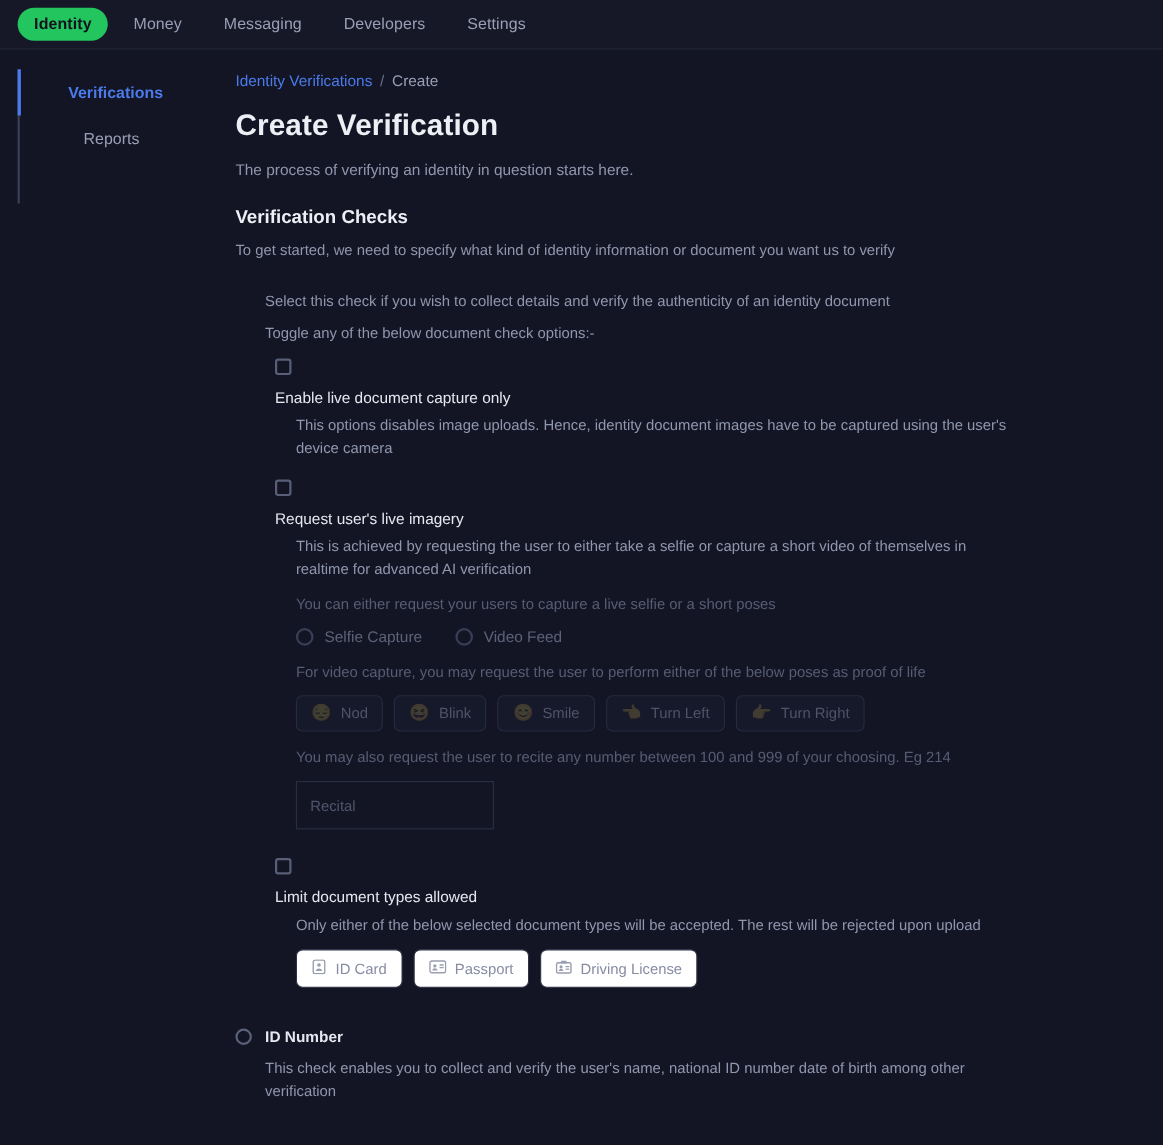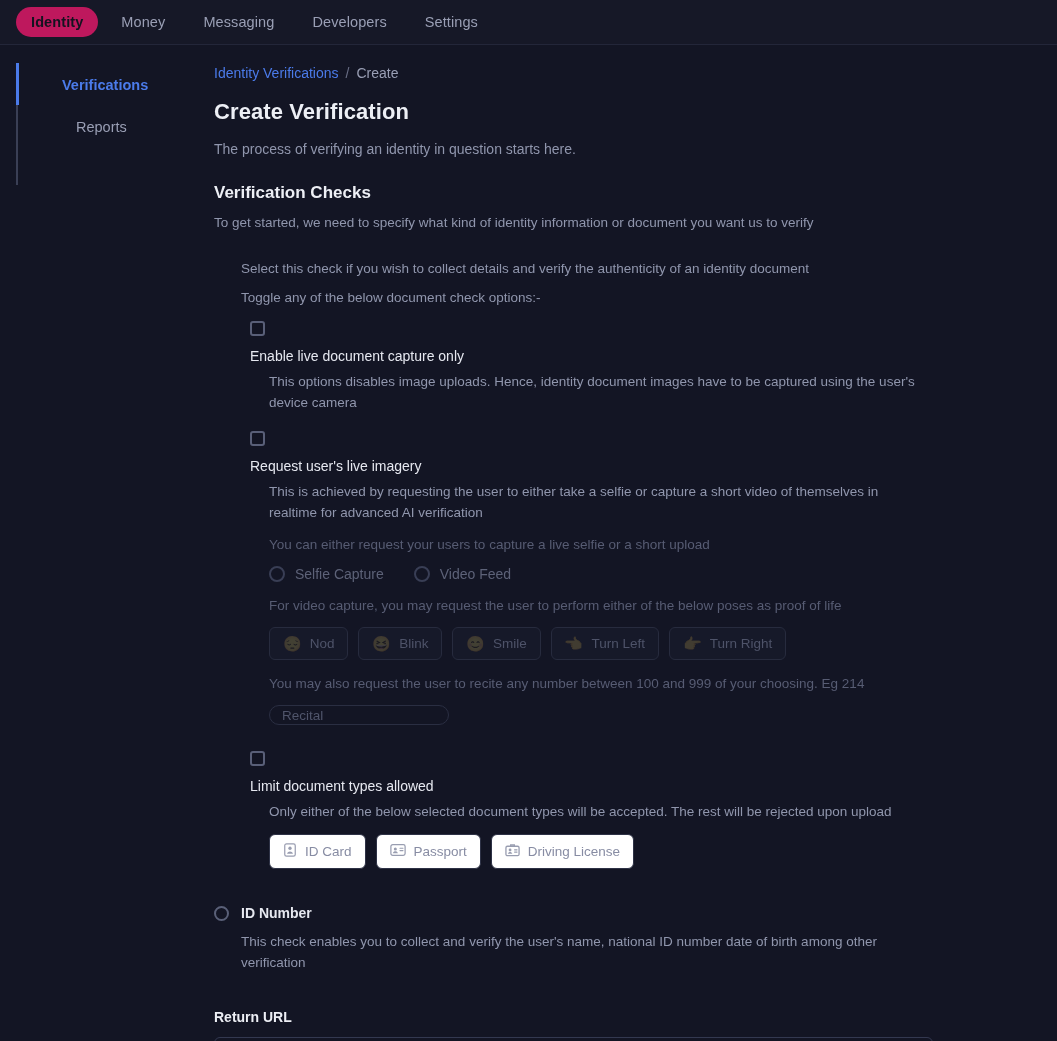--- a/index.html
+++ b/index.html
@@ -25,21 +25,21 @@
   .nav-item {
     font-size: 14.5px;
     color: #9a9fb5;
     padding: 7px 15px;
     border-radius: 999px;
     letter-spacing: 0.1px;
     white-space: nowrap;
     cursor: pointer;
   }
   .nav-item.active {
-    background: #be185d;
+    background: #22c55e;
     color: #12131f;
     font-weight: bold;
   }
 
   
   .shell { display: flex; height: 996px; }
 
   .sidebar {
     width: 212px;
     flex: 0 0 212px;
@@ -85,21 +85,21 @@
     gap: 7px;
     margin-bottom: 18px;
     text-align: right;
   }
   .crumb-link { color: #4b7bea; cursor: pointer; }
   .crumb-sep { color: #6a6f86; }
   .crumb-current { color: #9a9fb5; }
 
   
   h1.page-title {
-    font-size: 22px;
+    font-size: 27px;
     color: #edeff5;
     font-weight: bold;
     letter-spacing: 0.1px;
     margin-bottom: 16px;
   }
   .subtitle {
     font-size: 14px;
     color: #9096ad;
     margin-bottom: 26px;
   }
@@ -232,23 +232,23 @@
   }
   .chip.doc {
     color: #878ca3;
     border-color: #2e3246;
     background: #ffffff;
   }
   .chip.doc svg { opacity: 0.85; }
 
   .recital-input {
     width: 180px;
-    height: 20px;
+    height: 44px;
     border: 1px solid #2a2e42;
-    border-radius: 10px;
+    border-radius: 0;
     background: transparent;
     color: #9096ad;
     font-size: 13.5px;
     font-family: "Liberation Sans", sans-serif;
     padding: 0 12px;
     margin-bottom: 4px;
   }
   .recital-input::placeholder { color: #50556b; }
 
   
@@ -322,21 +322,21 @@
       </div>
       <div class="desc indent2" style="margin-top:7px;">This options disables image uploads. Hence, identity document images have to be captured using the user's device camera</div>
 
       <div class="checkbox-row" style="margin-top:18px;">
         <span class="checkbox"></span>
         <span class="checkbox-label">Request user's live imagery</span>
       </div>
       <div class="desc indent2" style="margin-top:7px;">This is achieved by requesting the user to either take a selfie or capture a short video of themselves in realtime for advanced AI verification</div>
 
       <div class="subsection">
-        <div class="hint" style="margin-top:14px;">You can either request your users to capture a live selfie or a short upload</div>
+        <div class="hint" style="margin-top:14px;">You can either request your users to capture a live selfie or a short poses</div>
 
         <div class="radio-inline-group">
           <div class="radio-inline">
             <span class="radio dim"></span>
             <span class="radio-label dim">Selfie Capture</span>
           </div>
           <div class="radio-inline">
             <span class="radio dim"></span>
             <span class="radio-label dim">Video Feed</span>
           </div>

